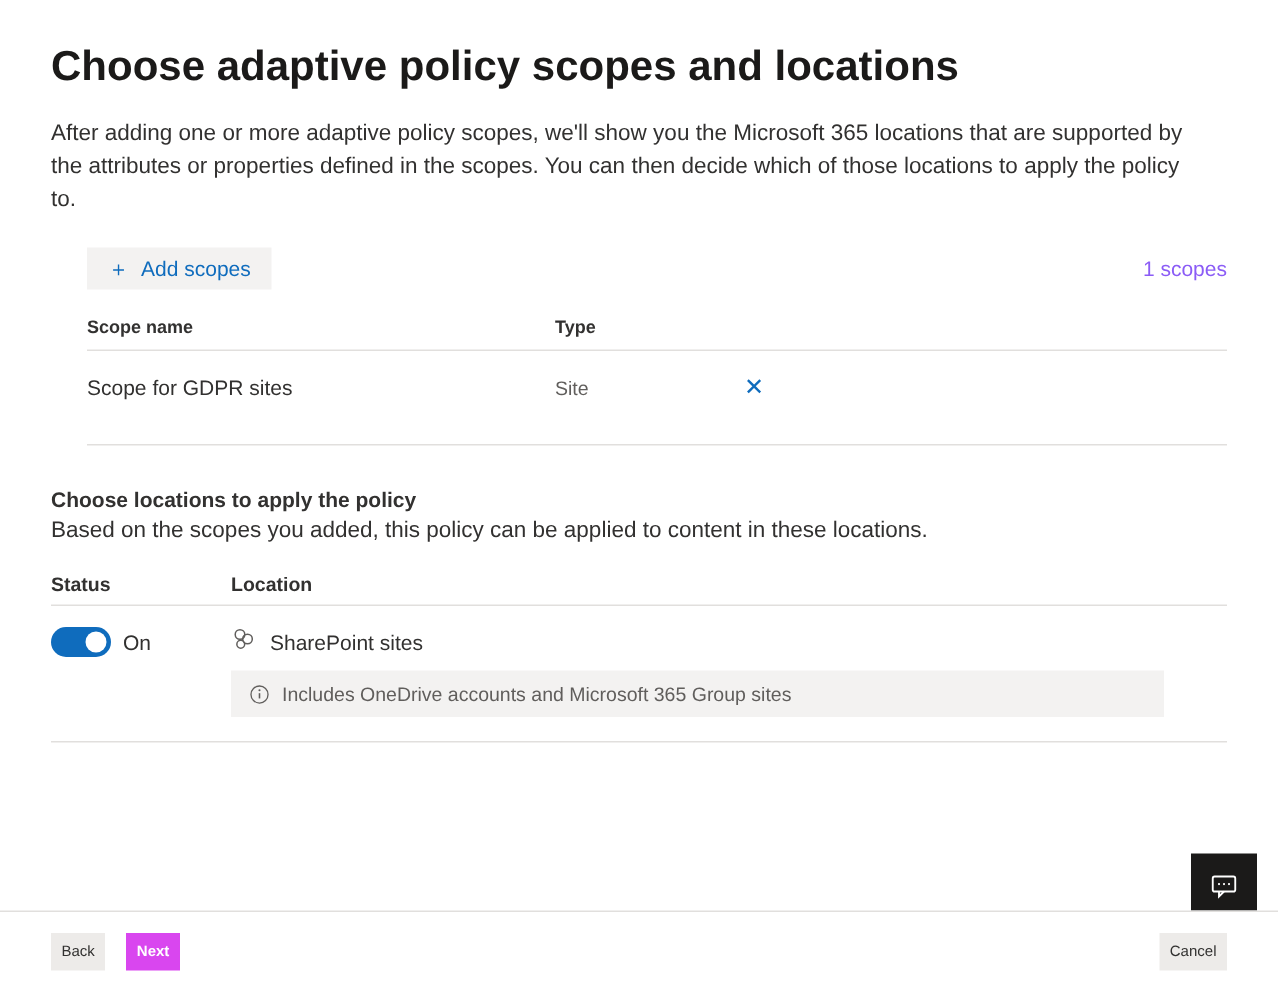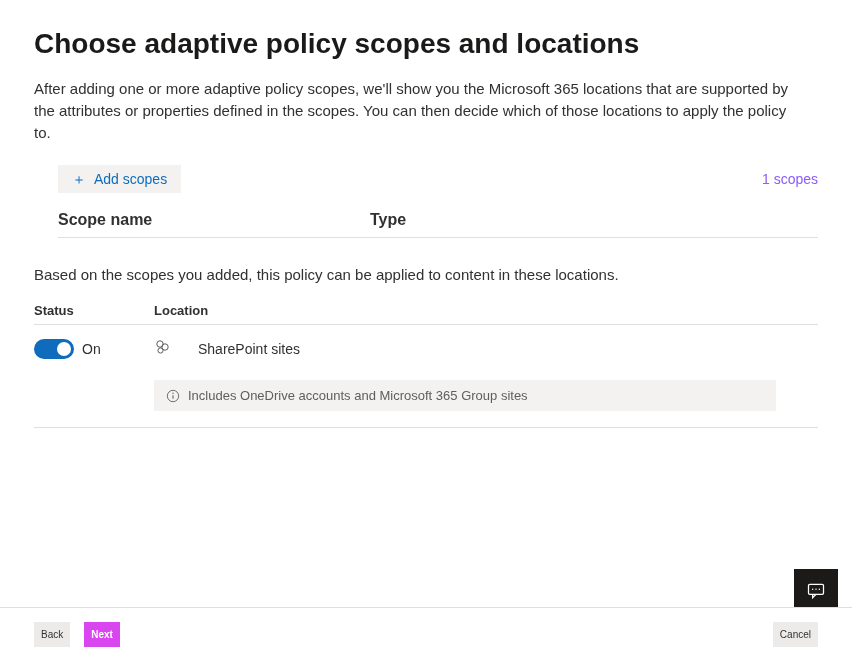--- a/index.html
+++ b/index.html
@@ -7,39 +7,39 @@
   .page { width: 852px; height: 667px; position: relative; overflow: hidden; }
   .content { padding: 28px 34px 0 34px; }
   h1 { font-size: 28px; font-weight: 700; margin: 0 0 18px 0; color: #1b1a19; }
   .intro { font-size: 15px; line-height: 1.45; color: #323130; margin: 0 0 22px 0; max-width: 760px; }
   .scopes-block { padding-left: 24px; margin-bottom: 28px; }
   .scopes-top { display: flex; align-items: center; justify-content: space-between; margin-bottom: 10px; }
   .add-scopes-btn { display: inline-flex; align-items: center; gap: 8px; background: #f3f2f1; border: none; padding: 6px 14px; color: #0f6cbd; font-size: 14px; cursor: pointer; }
   .plus-icon { font-size: 14px; line-height: 1; color: #0f6cbd; }
   .scope-count { font-size: 14px; color: #8b5cf6; }
   .scope-table { width: 100%; }
-  .scope-header { display: flex; font-size: 16px; font-weight: 600; color: #323130; border-bottom: 1px solid #e1dfdd; padding: 8px 0; }
+  .scope-header { display: flex; font-size: 12px; font-weight: 600; color: #323130; border-bottom: 1px solid #e1dfdd; padding: 8px 0; }
   .col-name { flex: 0 0 312px; }
   .col-type { flex: 0 0 120px; }
   .col-act { flex: 1; }
   .scope-row { display: flex; align-items: center; padding: 12px 0 26px 0; border-bottom: 1px solid #e1dfdd; font-size: 14px; }
   .scope-row .col-type { color: #605e5c; font-size: 13px; }
   .x-btn { background: transparent; border: none; color: #0f6cbd; font-size: 16px; cursor: pointer; padding: 2px 6px; }
   .section-label { font-weight: 600; font-size: 14px; margin: 0 0 4px 0; }
   .section-desc { font-size: 15px; margin: 0 0 14px 0; }
   .loc-header { display: flex; font-size: 13px; font-weight: 600; color: #323130; border-bottom: 1px solid #e1dfdd; padding: 6px 0; margin-top: 13px; }
   .col-status { flex: 0 0 120px; }
   .col-loc { flex: 1; }
   .loc-row { display: flex; align-items: flex-start; padding-top: 14px; border-bottom: 1px solid #e1dfdd; padding-bottom: 16px; }
   .toggle-wrap { display: flex; align-items: center; gap: 8px; }
   .toggle { position: relative; width: 40px; height: 20px; background: #0f6cbd; border-radius: 10px; cursor: pointer; }
   .toggle-knob { position: absolute; right: 3px; top: 3px; width: 14px; height: 14px; background: #fff; border-radius: 50%; }
   .toggle-label { font-size: 14px; }
   .loc-body { display: flex; flex-direction: column; }
-  .loc-name { display: flex; align-items: center; gap: 28px; font-size: 14px; margin-bottom: 22px; }
+  .loc-name { display: flex; align-items: center; gap: 10px; font-size: 14px; margin-bottom: 10px; }
   .sp-icon svg { width: 16px; height: 16px; }
   .notice { background: #f3f2f1; padding: 8px 12px; font-size: 13px; color: #605e5c; display: flex; gap: 8px; align-items: center; width: 622px; }
   .info-icon { display: inline-flex; }
   .footer { position: absolute; bottom: 0; left: 0; right: 0; border-top: 1px solid #e1dfdd; padding: 14px 34px 20px 34px; display: flex; align-items: center; justify-content: space-between; background: #fff; }
   .footer-left { display: flex; gap: 14px; }
   .btn { border: none; padding: 7px 7px; font-size: 10px; cursor: pointer; }
   .btn-secondary { background: #edebe9; color: #323130; }
   .btn-primary { background: #d946ef; color: #fff; font-weight: 600; }
   .feedback-fab { position: absolute; right: 14px; bottom: 54px; width: 44px; height: 44px; background: #1b1a19; display: flex; align-items: center; justify-content: center; cursor: pointer; }
   .feedback-fab svg { width: 20px; height: 20px; stroke: #fff; fill: none; }
@@ -60,23 +60,33 @@
         </button>
         <span class="scope-count">1 scopes</span>
       </div>
 
       <div class="scope-table">
         <div class="scope-header">
           <div class="col-name">Scope name</div>
           <div class="col-type">Type</div>
           <div class="col-act"></div>
         </div>
+        <div class="scope-row">
+          <div class="col-name">Scope for GDPR sites</div>
+          <div class="col-type">Site</div>
+          <div class="col-act">
+            <button class="x-btn">
+              <span>✕</span>
+            </button>
+          </div>
+        </div>
       </div>
     </div>
 
+    <p class="section-label">Choose locations to apply the policy</p>
     <p class="section-desc">Based on the scopes you added, this policy can be applied to content in these locations.</p>
 
     <div class="loc-header">
       <div class="col-status">Status</div>
       <div class="col-loc">Location</div>
     </div>
 
     <div class="loc-row">
       <div class="col-status">
         <div class="toggle-wrap">

